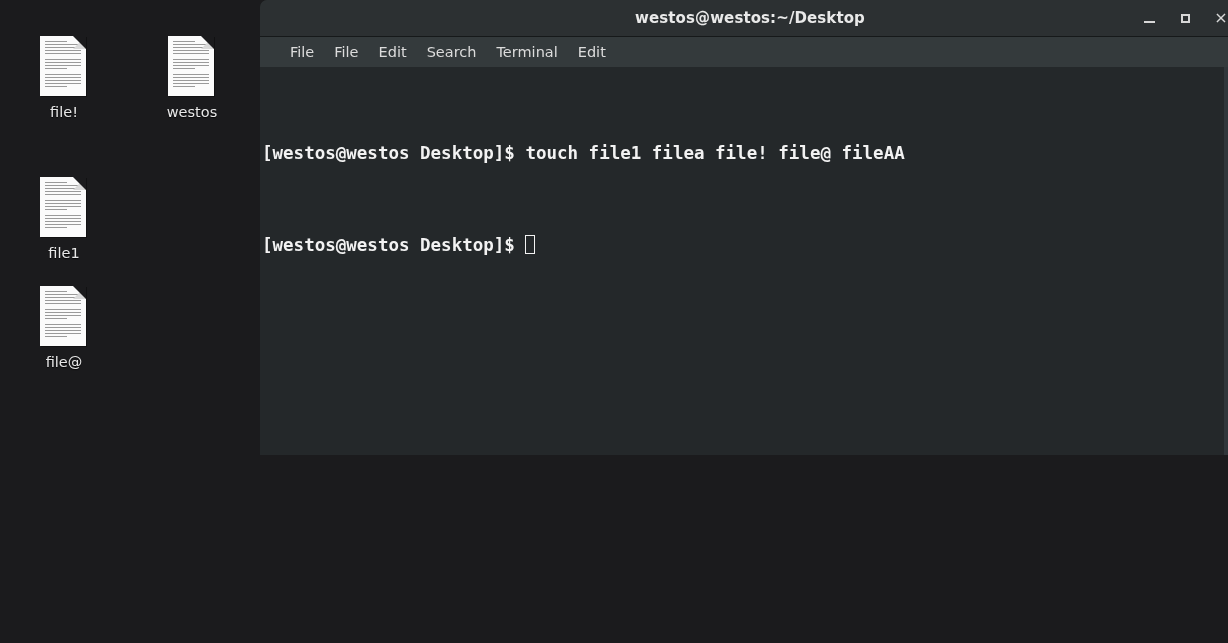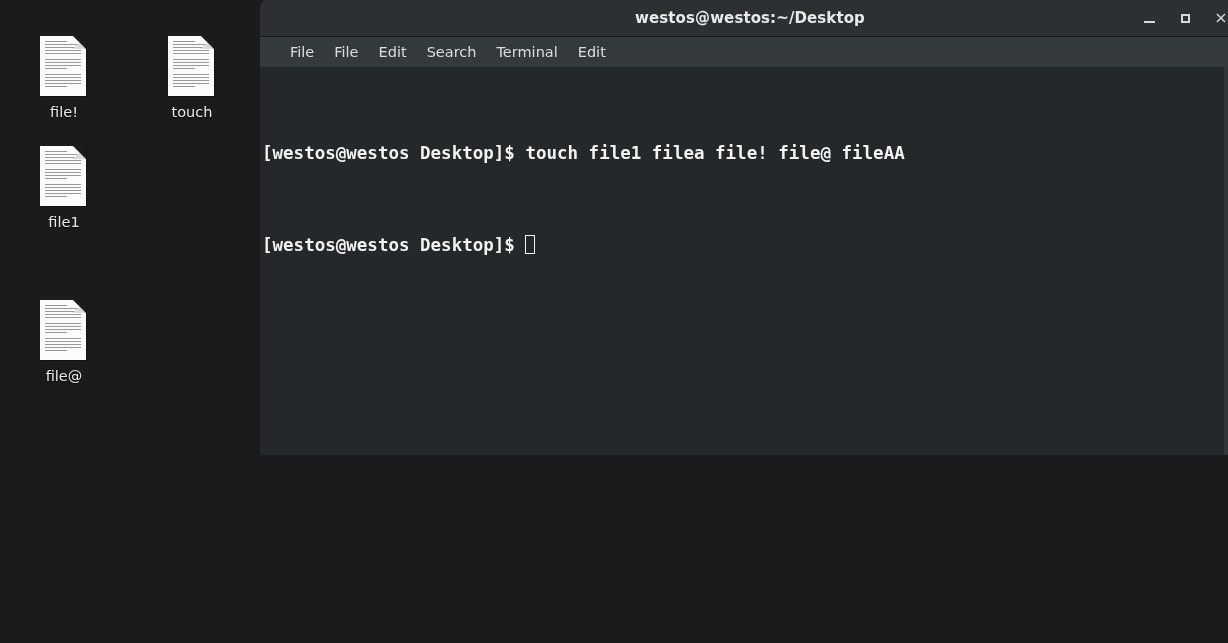--- a/index.html
+++ b/index.html
@@ -298,24 +298,24 @@
             <i></i>
               <i></i>
               <i></i>
               <i></i>
               <i class="short"></i>
           </div>
           <div class="doc-fold-shade"></div>
           <div class="doc-fold-cut"></div>
         </div>
       </div>
-      <div class="icon-label">touch</div>
-    </div>
-
-    <div class="desk-icon" style="left:8px; top:146px;">
+      <div class="icon-label">westos</div>
+    </div>
+
+    <div class="desk-icon" style="left:8px; top:177px;">
       <div class="icon-art">
         <div class="doc-page">
           <div class="doc-lines">
             <i class="short"></i>
               <i></i>
               <i></i>
               <i></i>
               <i></i>
             <i class="gap"></i>
             <i></i>
@@ -330,21 +330,21 @@
               <i class="short"></i>
           </div>
           <div class="doc-fold-shade"></div>
           <div class="doc-fold-cut"></div>
         </div>
       </div>
       <div class="icon-label">file1</div>
     </div>
 
 
-    <div class="desk-icon" style="left:8px; top:300px;">
+    <div class="desk-icon" style="left:8px; top:286px;">
       <div class="icon-art">
         <div class="doc-page">
           <div class="doc-lines">
             <i class="short"></i>
               <i></i>
               <i></i>
               <i></i>
               <i></i>
             <i class="gap"></i>
             <i></i>

